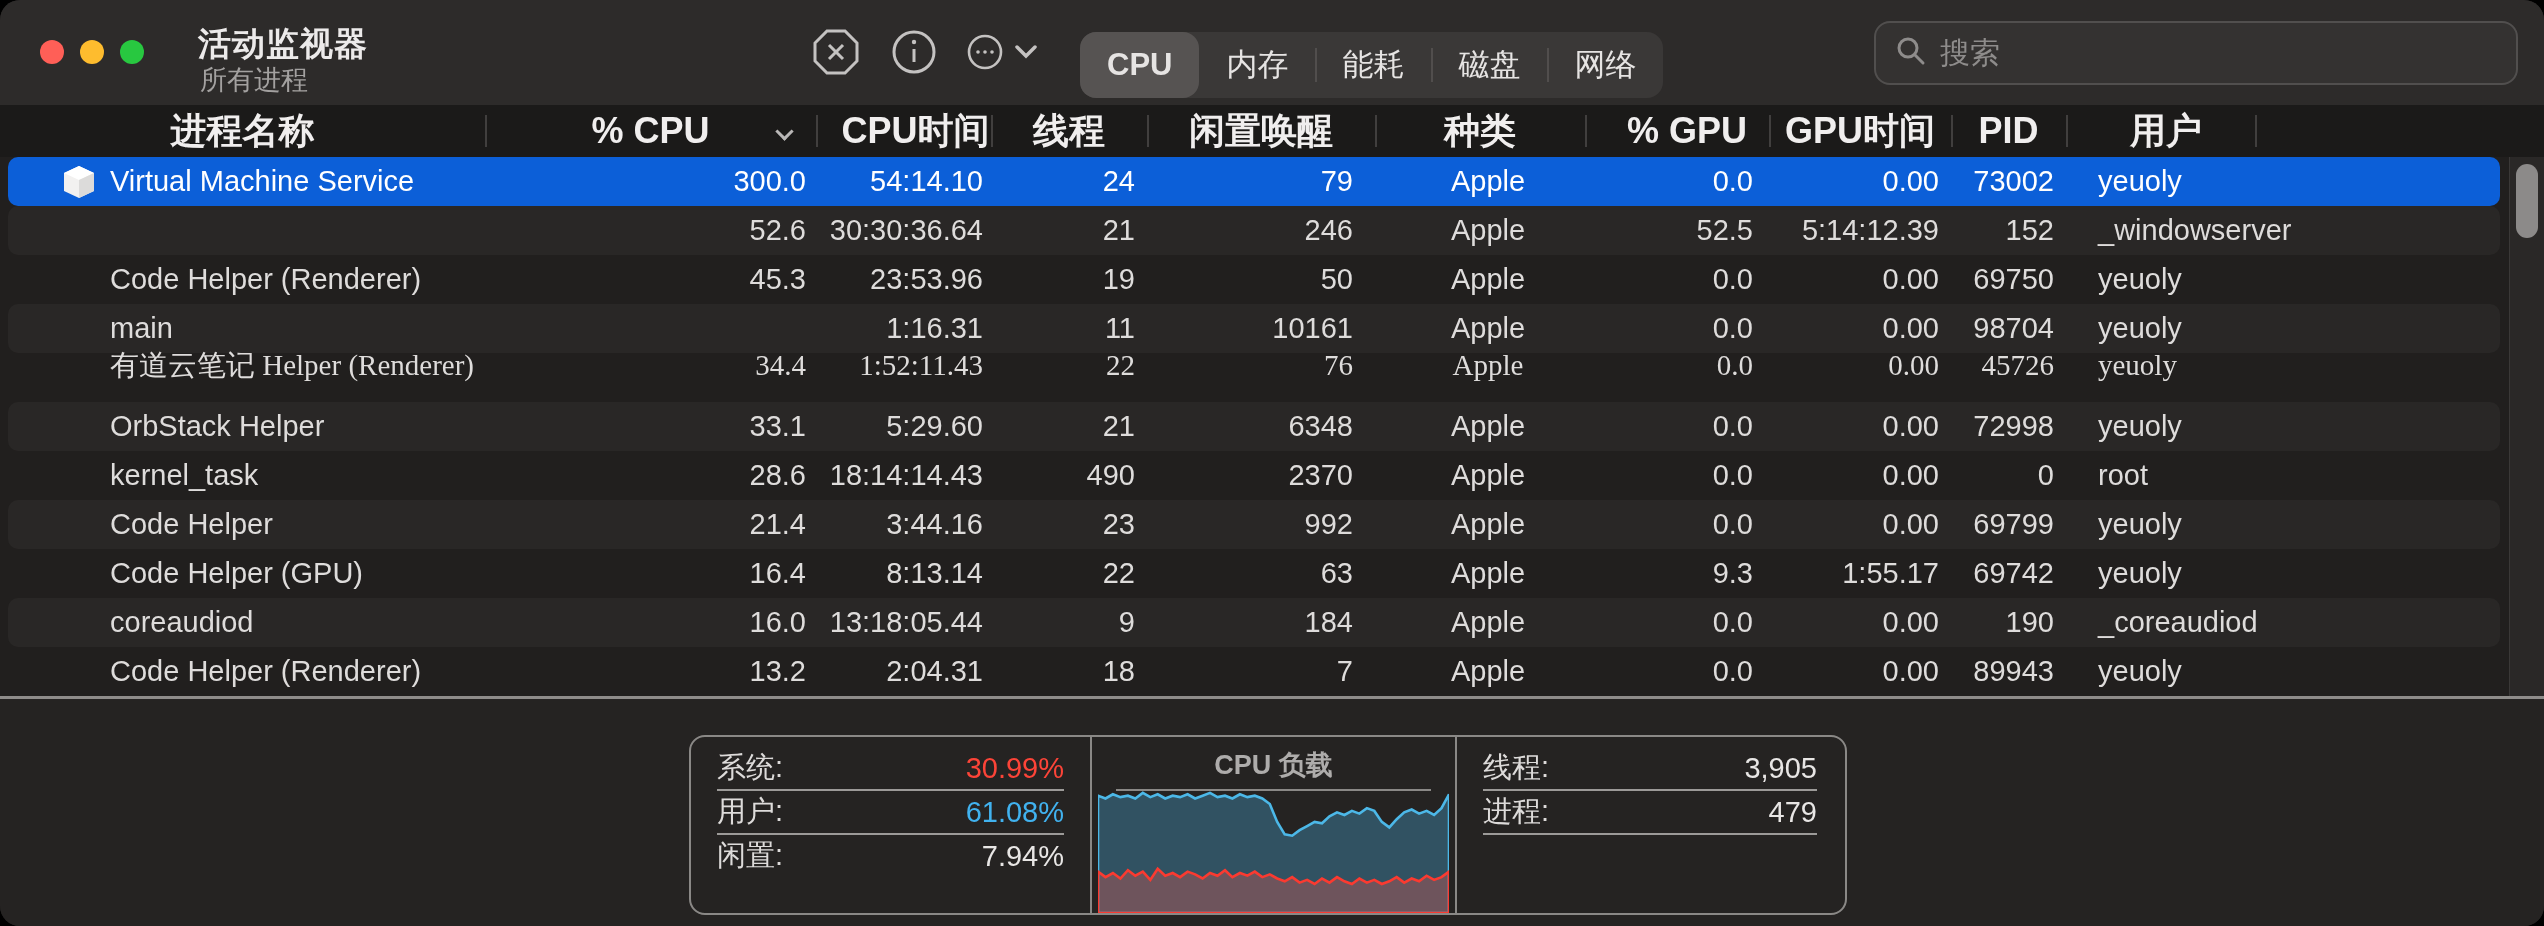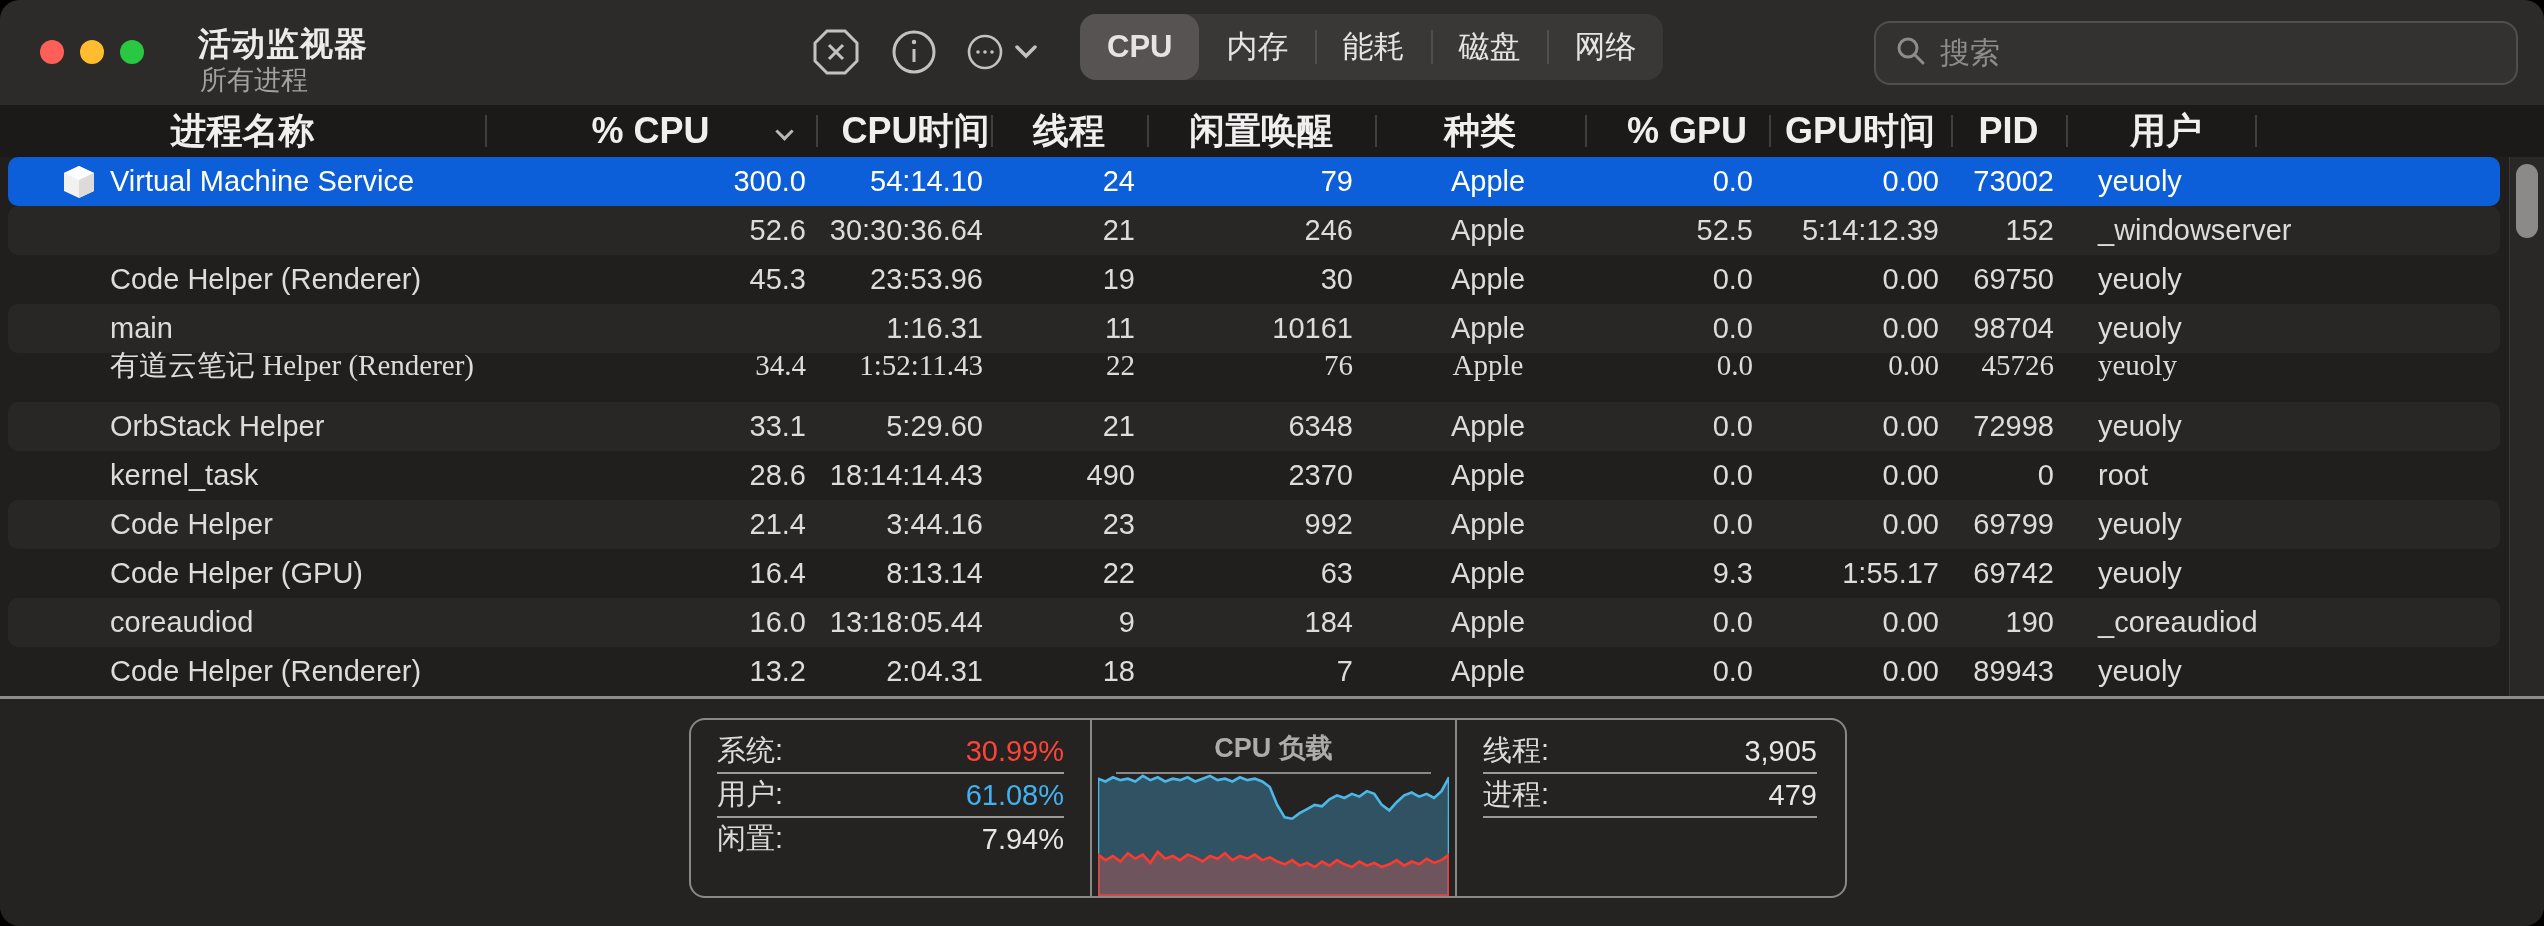--- a/index.html
+++ b/index.html
@@ -15,21 +15,21 @@
   .tl-max{left:120px;background:#28c840;}
   .win-title{position:absolute;left:198px;top:22px;font-size:33px;font-weight:bold;color:#eceaea;letter-spacing:1px;}
   .win-subtitle{position:absolute;left:200px;top:62px;font-size:27px;color:#a3a1a0;}
 
   .tb-btn{position:absolute;top:26px;display:flex;align-items:center;justify-content:center;color:#c4c2c1;}
   .tb-btn svg{display:block;}
   .btn-stop{left:810px;width:52px;height:52px;}
   .btn-info{left:888px;width:52px;height:52px;}
   .btn-more{left:958px;width:86px;height:52px;gap:10px;}
 
-  .segmented{position:absolute;left:1080px;top:14px;height:66px;background:#3a3837;border-radius:16px;
+  .segmented{position:absolute;left:1080px;top:32px;height:66px;background:#3a3837;border-radius:16px;
              display:flex;align-items:center;padding:0;}
   .segment{position:relative;height:100%;display:flex;align-items:center;padding:0 27px;font-size:31px;color:#e6e4e3;
            border-radius:16px;}
   .segment.selected{background:#565352;font-weight:bold;}
   .segment:not(.selected):not(:first-child)::before{content:"";position:absolute;left:0;top:16px;bottom:16px;width:2px;background:#514e4d;}
   .segment.selected + .segment::before{display:none;}
 
   .searchbox{position:absolute;left:1874px;top:21px;width:644px;height:64px;border:2px solid #514f4e;border-radius:16px;
              background:#343231;display:flex;align-items:center;padding:0 18px;box-sizing:border-box;color:#8e8c8b;}
   .searchbox .ph{font-size:30px;margin-left:12px;color:#8e8c8b;text-align:right;}
@@ -62,21 +62,21 @@
   .c-pid  {left:1951px;width:115px;justify-content:flex-end;padding-right:20px;box-sizing:border-box;}
   .c-user {left:2066px;width:200px;padding-left:24px;box-sizing:border-box;}
 
   
   .scroll-track{position:absolute;left:2509px;top:157px;width:35px;height:539px;background:#2a2827;border-left:1px solid #3a3837;}
   .scroll-thumb{position:absolute;left:6px;top:7px;width:22px;height:74px;border-radius:11px;background:#8c8a89;}
 
   
   .footer-divider{position:absolute;left:0;top:696px;width:100%;height:3px;background:#8e8c8a;}
   .footer{position:absolute;left:0;top:699px;width:100%;height:227px;background:#252322;}
-  .stats-box{position:absolute;left:689px;top:19px;width:1158px;height:180px;border:2px solid #8a8886;border-radius:16px;
+  .stats-box{position:absolute;left:689px;top:36px;width:1158px;height:180px;border:2px solid #8a8886;border-radius:16px;
              box-sizing:border-box;display:flex;}
   .panel{position:relative;height:100%;box-sizing:border-box;}
   .panel-left{width:401px;border-right:2px solid #8a8886;padding:10px 26px 0 26px;}
   .panel-mid{width:365px;border-right:2px solid #8a8886;}
   .panel-right{width:386px;padding:10px 26px 0 26px;}
   .stat-row{height:42px;display:flex;align-items:center;justify-content:space-between;font-size:29px;color:#e8e6e5;}
   .stat-row.sep{border-bottom:2px solid #9c9a98;}
   .stat-label{color:#dddbda;}
   .chart-title{position:absolute;left:0;top:10px;width:100%;text-align:center;font-size:27px;font-weight:bold;color:#aeacab;}
   .chart-gridline{position:absolute;left:24px;right:24px;top:52px;height:2px;background:#8a8886;}
@@ -206,21 +206,21 @@
       <span class="cell c-user">_windowserver</span>
     </div>
       <div class="row" style="top: 98px;">
       <span class="cell c-name">
 
         <span class="txt">Code Helper (Renderer)</span>
       </span>
       <span class="cell c-cpu">45.3</span>
       <span class="cell c-time">23:53.96</span>
       <span class="cell c-thr">19</span>
-      <span class="cell c-idle">30</span>
+      <span class="cell c-idle">50</span>
       <span class="cell c-kind">Apple</span>
       <span class="cell c-gpu">0.0</span>
       <span class="cell c-gput">0.00</span>
       <span class="cell c-pid">69750</span>
       <span class="cell c-user">yeuoly</span>
     </div>
       <div class="row stripe" style="top: 147px;">
       <span class="cell c-name">
 
         <span class="txt">main</span>

